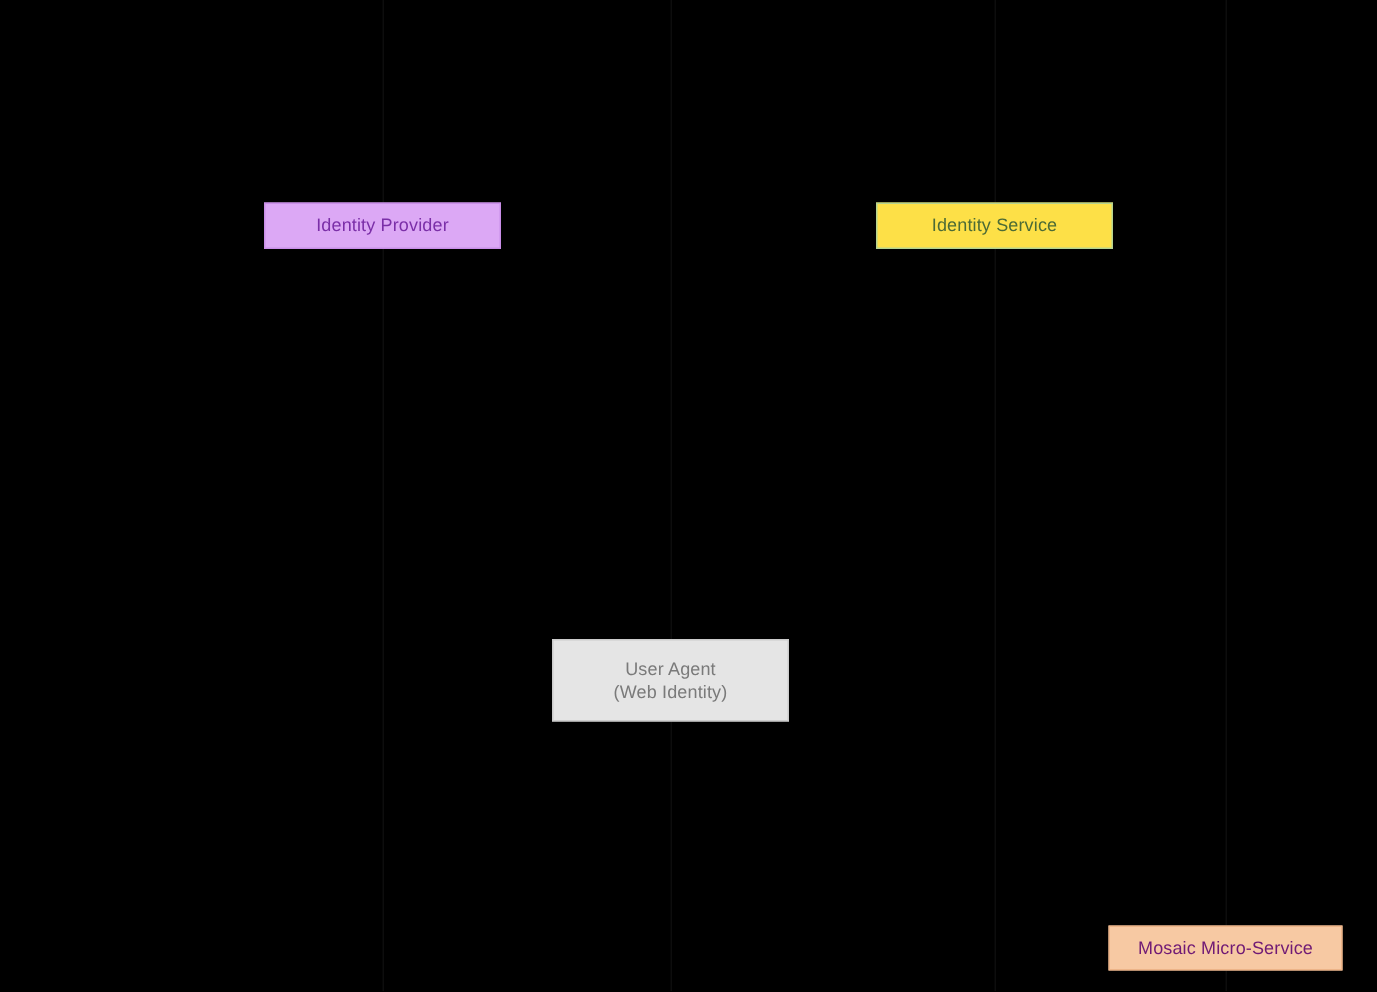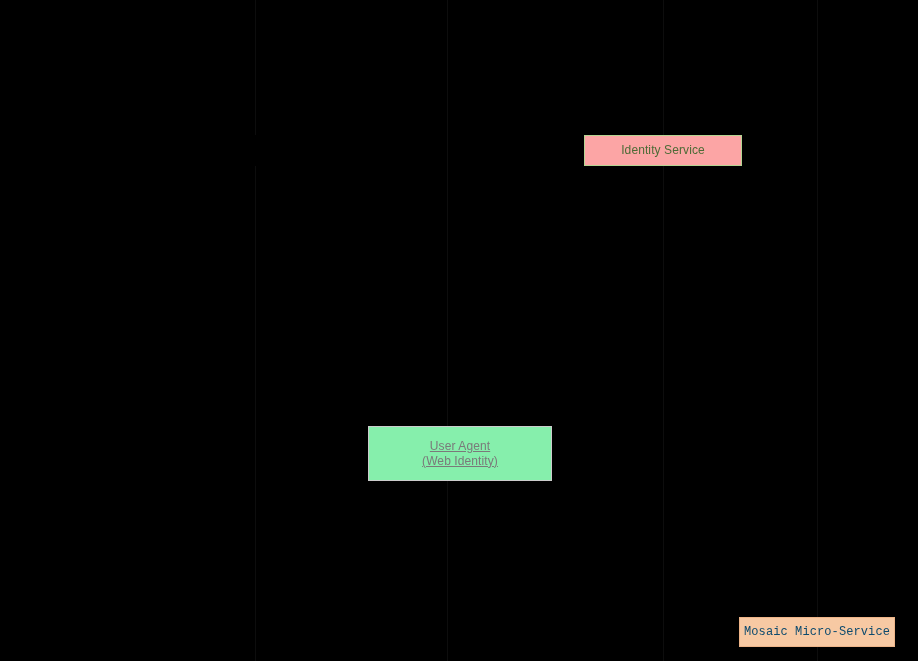--- a/index.html
+++ b/index.html
@@ -51,62 +51,63 @@
     height: 31px;
     background: #dca8f5;
     border: 1px solid #c98ee8;
     color: #7b2fa8;
   }
   #p-identity-service {
     left: 584px;
     top: 135px;
     width: 158px;
     height: 31px;
-    background: #fca5a5;
+    background: #fde047;
     border: 1px solid #b4d492;
     color: #4c6b36;
   }
   #p-user-agent {
     left: 368px;
     top: 426px;
-    width: 184px;
+    width: 158px;
     height: 55px;
-    background: #86efac;
+    background: #e5e5e5;
     border: 1px solid #cccccc;
     color: #7a7a7a;
-    text-decoration: underline;
   }
   #p-mosaic-micro-service {
     left: 739px;
     top: 617px;
     width: 156px;
     height: 30px;
     background: #f7c9a3;
     border: 1px solid #edb488;
-    color: #0c4a6e;
-    font-family: Liberation Mono, monospace;
+    color: #701a75;
   }
 </style>
 </head>
 <body>
 
 <div id="canvas">
 
   <div class="lifeline" style="left:255px; top:0px; height:135px;"></div>
   <div class="lifeline" style="left:255px; top:166px; height:495px;"></div>
 
   <div class="lifeline" style="left:663px; top:0px; height:135px;"></div>
   <div class="lifeline" style="left:663px; top:166px; height:495px;"></div>
 
   <div class="lifeline" style="left:447px; top:0px; height:426px;"></div>
   <div class="lifeline" style="left:447px; top:481px; height:180px;"></div>
 
   <div class="lifeline" style="left:817px; top:0px; height:617px;"></div>
   <div class="lifeline" style="left:817px; top:647px; height:14px;"></div>
 
+  <div class="participant" id="p-identity-provider">
+    <span class="plabel">Identity Provider</span>
+  </div>
 
   <div class="participant" id="p-identity-service">
     <span class="plabel">Identity Service</span>
   </div>
 
   <div class="participant" id="p-user-agent">
     <span class="plabel">User Agent</span>
     <span class="plabel">(Web Identity)</span>
   </div>
 

